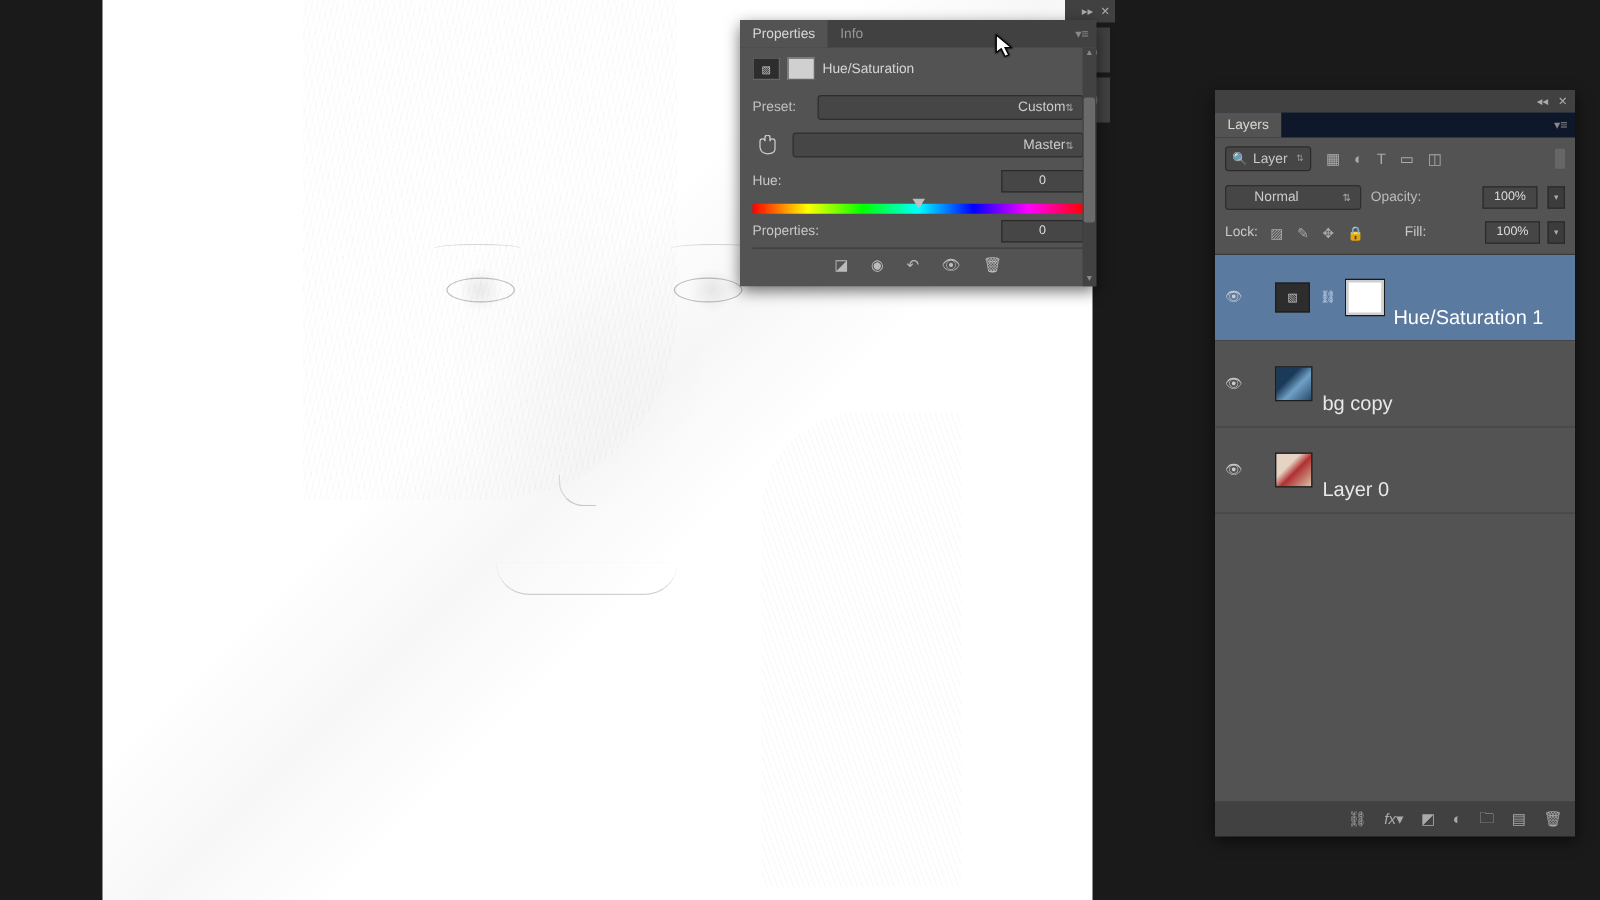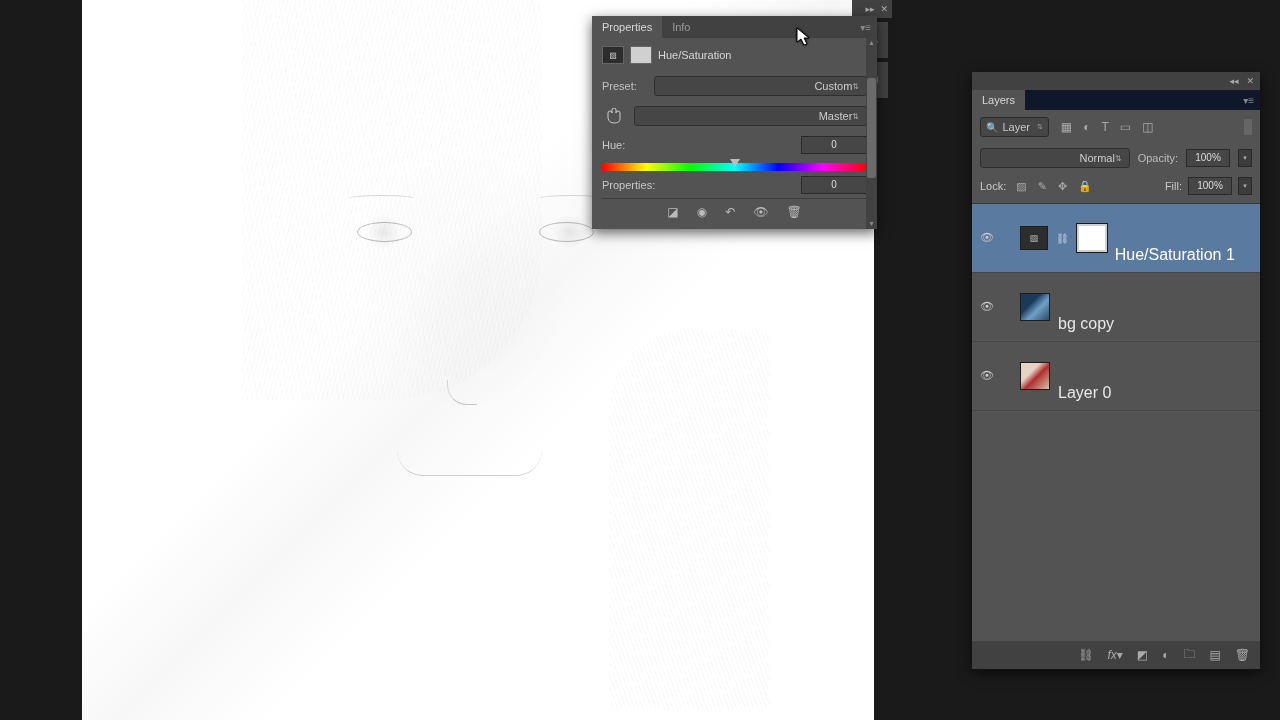--- a/index.html
+++ b/index.html
@@ -87,23 +87,23 @@
 .ly-tabs { display:flex; background:#0f172a;}
 .ly-tabs .tab { height:20px; line-height:20px;}
 .filter-row { display:flex; align-items:center; gap:8px; padding:7px 8px;}
 .kind-sel { display:flex; align-items:center; background:#464646; border:1px solid #2b2b2b; border-radius:3px; height:20px; padding:0 5px; gap:4px;}
 .kind-sel .mag{ font-size:10px;}
 .kind-sel .chev{ font-size:7px; color:#999; margin-left:3px;}
 .f-icons { display:flex; gap:11px; margin-left:4px;}
 .f-icons span{ color:#aaa; font-size:12px;}
 .flt-toggle{ margin-left:auto; width:8px; height:16px; background:#666; border-radius:1px;}
 .mode-row { display:flex; align-items:center; gap:8px; padding:4px 8px 7px;}
-.mode-sel { width:126px;}
+.mode-sel { width:126px;gap:35px;}
 .op-lbl{ color:#bbb;}
-.pct-box { width:44px; height:18px; background:#464646; border:1px solid #2a2a2a; text-align:center; line-height:16px; font-size:10px; color:#ddd;}
+.pct-box { width:44px; height:18px; background:#464646; border:1px solid #2a2a2a; text-align:center; line-height:16px; font-size:10px; color:#ddd;margin-left:41px;}
 .pct-chev { width:14px; height:18px; background:#3c3c3c; border:1px solid #2a2a2a; display:flex; align-items:center; justify-content:center; font-size:7px; color:#aaa;}
 .lock-row { display:flex; align-items:center; gap:10px; padding:2px 8px 8px; border-bottom:1px solid #3a3a3a;}
 .lk-icons{ display:flex; gap:11px;}
 .lk-icons span{ color:#aaa; font-size:11px;}
 .fill-group{ margin-left:auto; display:flex; align-items:center; gap:6px;}
 .layer-list{ }
 .layer-item { display:flex; align-items:center; padding:8px 8px; gap:8px; border-bottom:1px solid #454545;}
 .layer-item.sel { background:#5b7aa0;}
 .vis { width:14px; height:14px; color:#ccc; font-size:11px; text-align:center;}
 .adj-th { width:28px; height:24px; background:#2d2d2d; border:1px solid #1e1e1e; display:flex; align-items:center; justify-content:center; font-size:9px; color:#bbb;}

